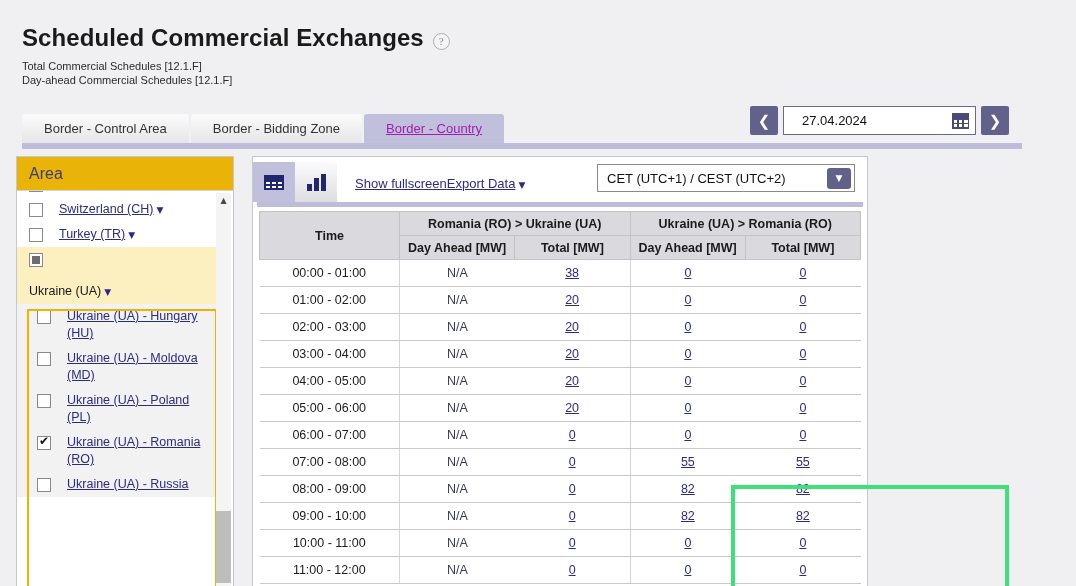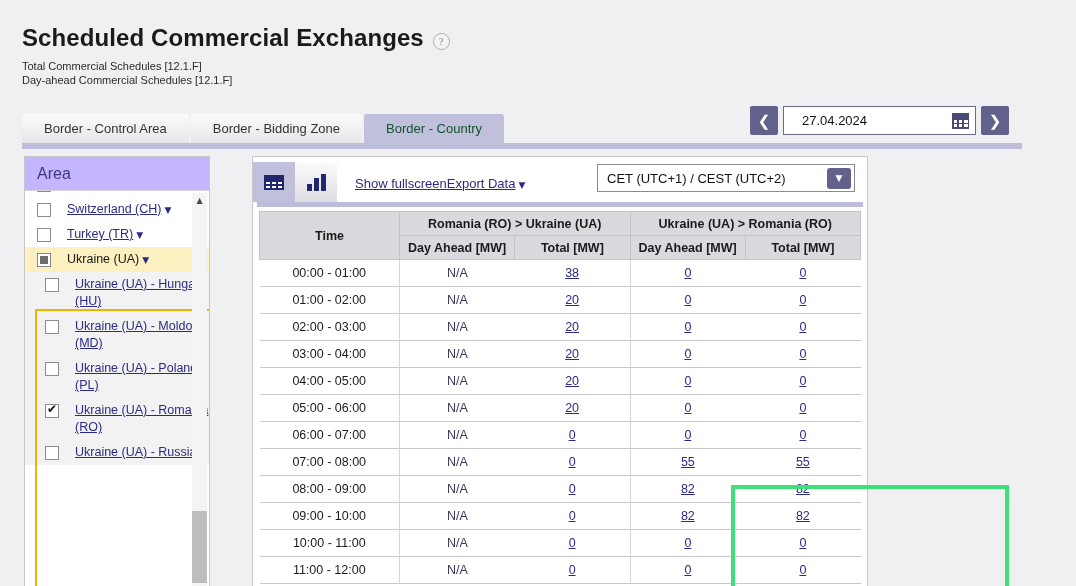--- a/index.html
+++ b/index.html
@@ -29,21 +29,21 @@
   .tabs { position: absolute; left: 22px; top: 114px; display: flex; align-items: flex-end; }
   .tab {
     height: 29px; padding: 0 22px;
     display: flex; align-items: center; justify-content: center;
     font-size: 13px; color: #333; cursor: pointer;
     border-radius: 3px 3px 0 0;
     background: linear-gradient(to bottom, #fbfbfc 0%, #e6e6e8 100%);
     margin-right: 2px;
   }
   .tab.active {
-    background: #c0c0dc; color: #14532d;
+    background: #c0c0dc; color: #a21caf; text-decoration: underline;
   }
 
   
   .tab-underline {
     position: absolute; left: 22px; top: 143px; width: 1000px; height: 6px;
     background: #bdbdda;
   }
 
   
   .day-label { position: absolute; left: 752px; top: 104px; font-size: 12px; color: #4a4a4a; }
@@ -63,22 +63,22 @@
   .cal-icon {
     width: 17px; height: 16px; background: #4a4a78;
     display: grid; grid-template-columns: repeat(3, 1fr); grid-template-rows: 4px 1fr 1fr;
     gap: 1.5px; padding: 1.5px; cursor: pointer;
   }
   .cal-icon i { background: #fff; display: block; }
   .cal-icon i.top { background: #4a4a78; }
 
   
   .sidebar {
-    position: absolute; left: 24px; top: 156px; width: 186px; height: 430px;
-    background: #c4b5fd; border: 1px solid #c8c8cc; border-bottom: none;
+    position: absolute; left: 16px; top: 156px; width: 218px; height: 430px;
+    background: #eab308; border: 1px solid #c8c8cc; border-bottom: none;
   }
   .sidebar-head {
     height: 34px; border-bottom: 1px solid #d5d5d9;
     display: flex; align-items: center; padding-left: 12px;
     font-size: 16px; color: #3b3b7a;
   }
   .sidebar-list {
     position: relative; height: 395px; overflow: hidden; background: #fff;
   }
   .sb-inner { position: absolute; left: 0; top: -19px; width: 200px; }
@@ -98,21 +98,21 @@
   .cb.partial::after {
     content: ""; position: absolute; left: 2px; top: 2px;
     width: 8px; height: 8px; background: #6d6d6d;
   }
   .sb-label { color: #2b2b86; text-decoration: underline; line-height: 17px; }
   .sb-label.plain { color: #161616; text-decoration: none; }
   .caret {
     color: #2b2b86; font-size: 9px; margin-left: 3px; display: inline-block;
     font-family: "DejaVu Sans", sans-serif; text-decoration: none;
   }
-  .sb-group-hl { background: #fdf0c0; }
+  .sb-group-hl { background: #fdf0c0; flex-direction: column; }
   .sb-sub { background: #f2f2f2; padding-left: 20px; }
 
   
   .sel-outline {
     position: absolute; left: 10px; top: 118px; width: 190px; height: 300px;
     border: 2px solid #f0b400; pointer-events: none;
   }
 
   
   .sb-scroll {

